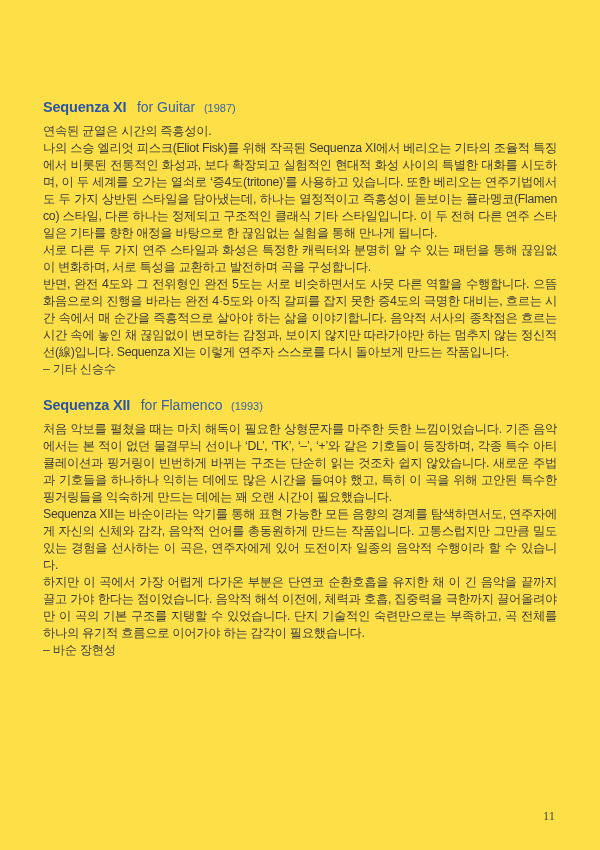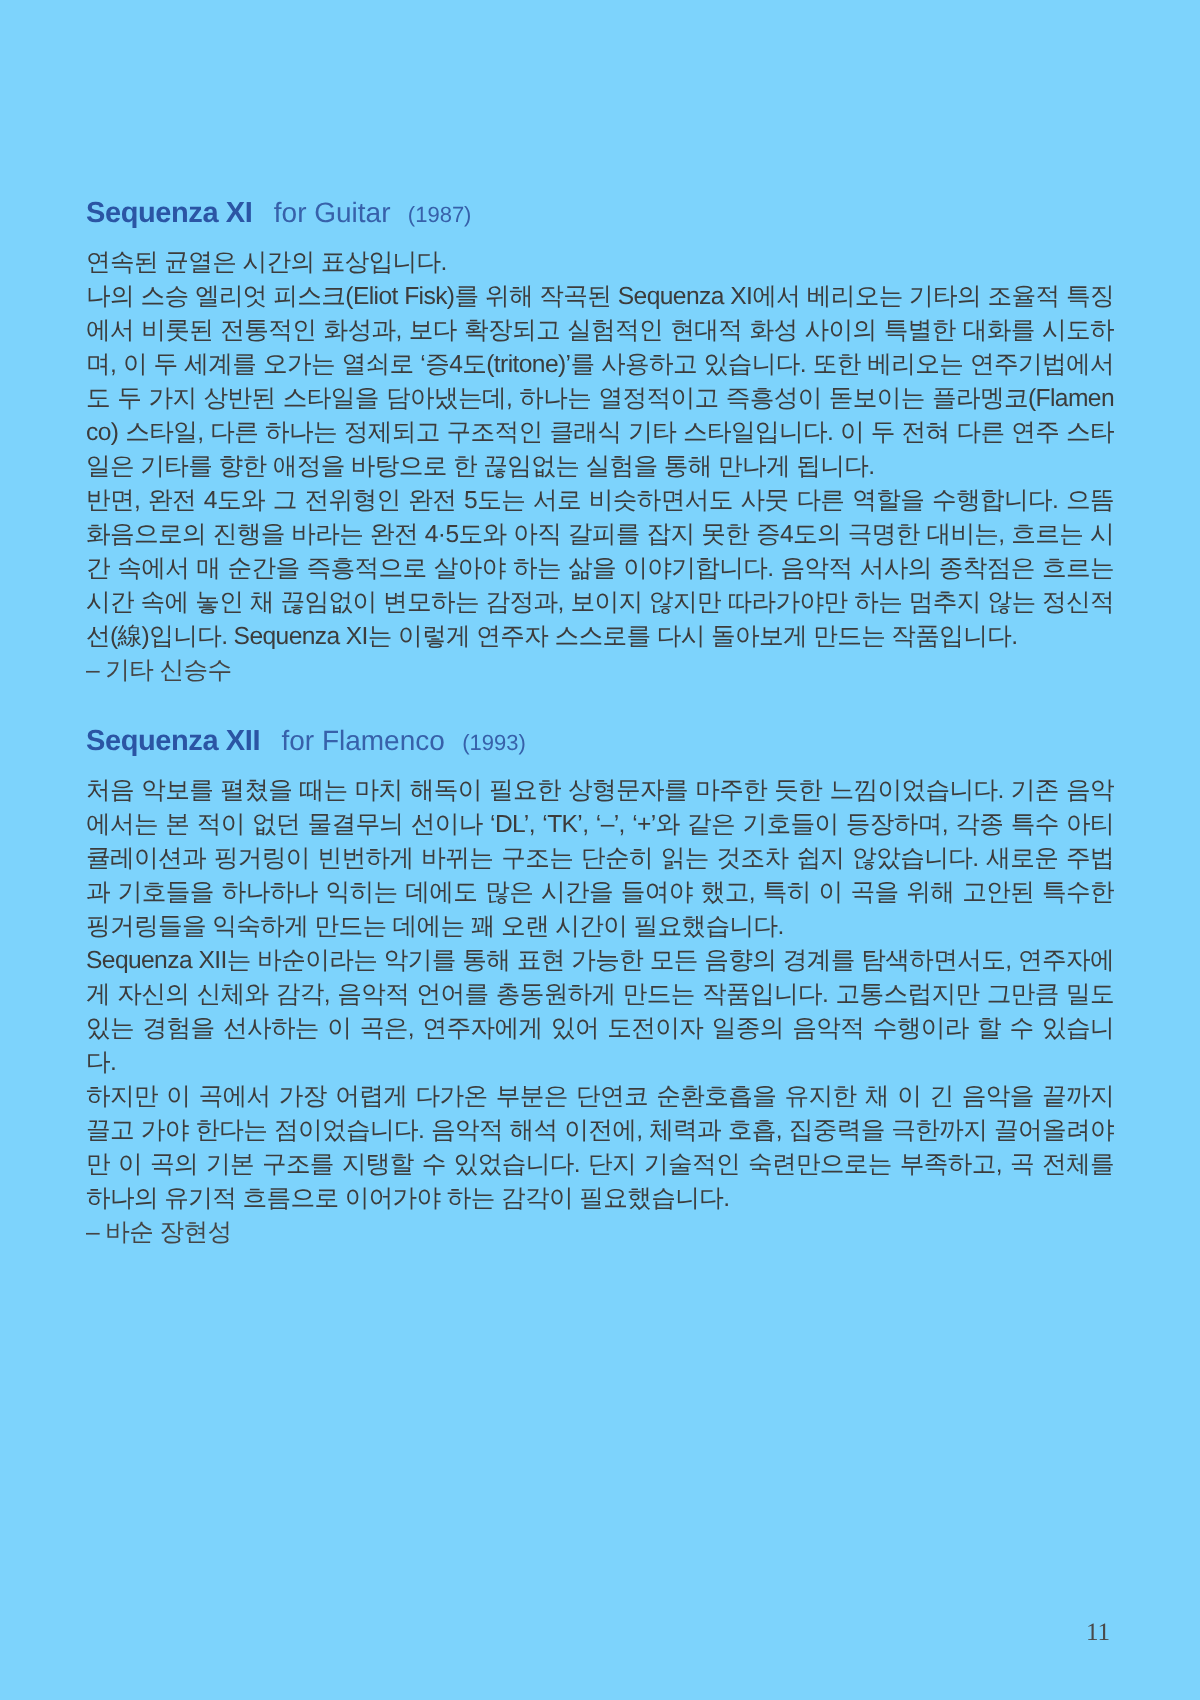--- a/index.html
+++ b/index.html
@@ -4,21 +4,21 @@
 <style>
   html, body {
     margin: 0;
     padding: 0;
     background: #ffffff;
   }
   .page {
     position: relative;
     width: 600px;
     height: 850px;
-    background: #7dd3fc;
+    background: #fde047;
     font-family: "Liberation Sans", "DejaVu Sans", sans-serif;
     overflow: hidden;
     box-sizing: border-box;
   }
   .content {
     position: absolute;
     top: 96px;
     left: 43px;
     width: 514px;
   }
@@ -83,22 +83,23 @@
 <div class="page">
   <div class="content">
 
     <div class="section">
       <h2 class="section-title">
         <span class="title-main">Sequenza XI</span>
         <span class="title-sub">for Guitar</span>
         <span class="title-year">(1987)</span>
       </h2>
       <div class="body-text">
-        <p>연속된 균열은 시간의 표상입니다.</p>
+        <p>연속된 균열은 시간의 즉흥성이.</p>
         <p>나의 스승 엘리엇 피스크(Eliot Fisk)를 위해 작곡된 Sequenza XI에서 베리오는 기타의 조율적 특징에서 비롯된 전통적인 화성과, 보다 확장되고 실험적인 현대적 화성 사이의 특별한 대화를 시도하며, 이 두 세계를 오가는 열쇠로 ‘증4도(tritone)’를 사용하고 있습니다. 또한 베리오는 연주기법에서도 두 가지 상반된 스타일을 담아냈는데, 하나는 열정적이고 즉흥성이 돋보이는 플라멩코(Flamenco) 스타일, 다른 하나는 정제되고 구조적인 클래식 기타 스타일입니다. 이 두 전혀 다른 연주 스타일은 기타를 향한 애정을 바탕으로 한 끊임없는 실험을 통해 만나게 됩니다.</p>
+        <p>서로 다른 두 가지 연주 스타일과 화성은 특정한 캐릭터와 분명히 알 수 있는 패턴을 통해 끊임없이 변화하며, 서로 특성을 교환하고 발전하며 곡을 구성합니다.</p>
         <p>반면, 완전 4도와 그 전위형인 완전 5도는 서로 비슷하면서도 사뭇 다른 역할을 수행합니다. 으뜸화음으로의 진행을 바라는 완전 4·5도와 아직 갈피를 잡지 못한 증4도의 극명한 대비는, 흐르는 시간 속에서 매 순간을 즉흥적으로 살아야 하는 삶을 이야기합니다. 음악적 서사의 종착점은 흐르는 시간 속에 놓인 채 끊임없이 변모하는 감정과, 보이지 않지만 따라가야만 하는 멈추지 않는 정신적 선(線)입니다. Sequenza XI는 이렇게 연주자 스스로를 다시 돌아보게 만드는 작품입니다.</p>
       </div>
       <p class="attribution">– 기타 신승수</p>
     </div>
 
     <div class="section">
       <h2 class="section-title">
         <span class="title-main">Sequenza XII</span>
         <span class="title-sub">for Flamenco</span>
         <span class="title-year">(1993)</span>

